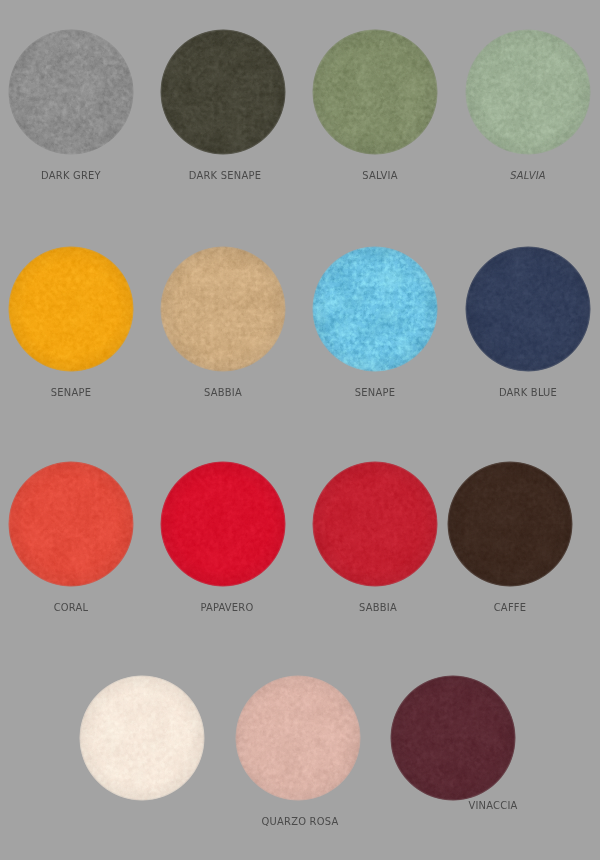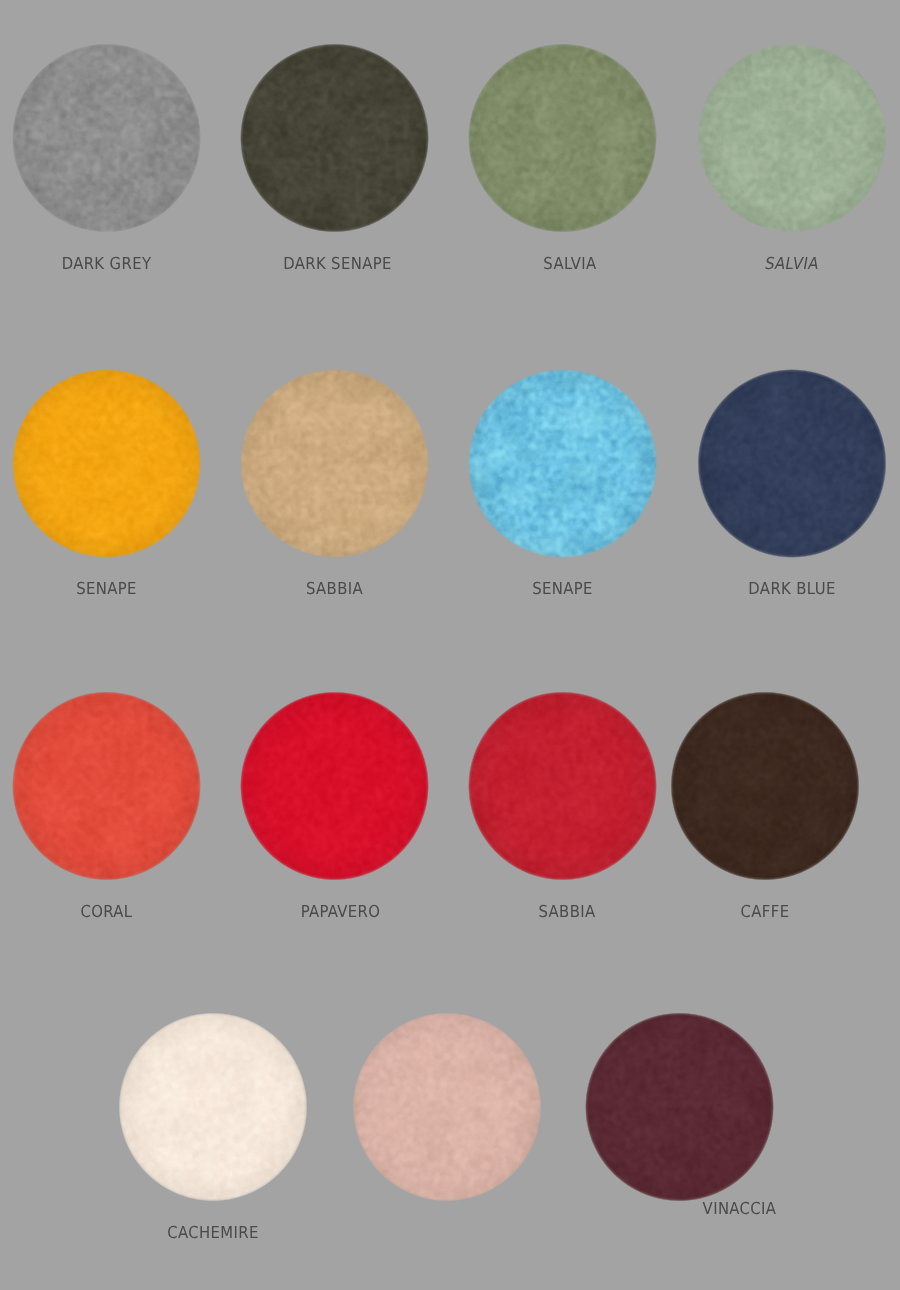--- a/index.html
+++ b/index.html
@@ -908,21 +908,20 @@
         <g class="disc" mask="url(#msk128)">
           <circle class="base" cx="63" cy="63" r="63" fill="#f8e9db"></circle>
           <circle class="t-dark" cx="63" cy="63" r="63" fill="#000" filter="url(#fDk128)"></circle>
           <circle class="t-lite" cx="63" cy="63" r="63" fill="#000" filter="url(#fLt128)"></circle>
           <circle class="t-blob2" cx="63" cy="63" r="63" fill="#000" filter="url(#fB2128)" opacity="0.5"></circle>
           <circle class="t-blob" cx="63" cy="63" r="63" fill="#000" filter="url(#fBl128)" opacity="0.5"></circle>
           <circle class="t-grain" cx="63" cy="63" r="63" fill="#000" filter="url(#fGr128)" opacity="0.35"></circle>
           <circle class="t-rim" cx="63" cy="63" r="63" fill="url(#rim128)"></circle>
         </g>
       </svg>
-      <div class="label" style="left: -57px; top: 140px;">CACHEMIRE</div>
     </div>
     <div class="cell" style="left: 235px; top: 675px; width: 126px;">
       <svg class="swatch" xmlns="http://www.w3.org/2000/svg" width="132" height="132" viewBox="-3 -3 132 132" style="margin-left: -3px; margin-top: -3px;">
         <defs>
           <filter id="fDk139" x="0" y="0" width="100%" height="100%" color-interpolation-filters="sRGB">
             <feTurbulence type="fractalNoise" baseFrequency="0.22" numOctaves="4" seed="175" result="n"></feTurbulence>
             <feGaussianBlur in="n" stdDeviation="0.7" result="nb"></feGaussianBlur>
             <feColorMatrix in="nb" type="matrix" values="0 0 0 0 0  0 0 0 0 0  0 0 0 0 0  1.4 0 0 0 -0.58" result="m"></feColorMatrix>
             <feFlood flood-color="#cda498" result="f"></feFlood>
             <feComposite in="f" in2="m" operator="in" result="c"></feComposite>
@@ -977,20 +976,21 @@
         <g class="disc" mask="url(#msk139)">
           <circle class="base" cx="63" cy="63" r="63" fill="#ddb4a8"></circle>
           <circle class="t-dark" cx="63" cy="63" r="63" fill="#000" filter="url(#fDk139)"></circle>
           <circle class="t-lite" cx="63" cy="63" r="63" fill="#000" filter="url(#fLt139)"></circle>
           <circle class="t-blob2" cx="63" cy="63" r="63" fill="#000" filter="url(#fB2139)" opacity="0.5"></circle>
           <circle class="t-blob" cx="63" cy="63" r="63" fill="#000" filter="url(#fBl139)" opacity="0.5"></circle>
           <circle class="t-grain" cx="63" cy="63" r="63" fill="#000" filter="url(#fGr139)" opacity="0.35"></circle>
           <circle class="t-rim" cx="63" cy="63" r="63" fill="url(#rim139)"></circle>
         </g>
       </svg>
+      <div class="label" style="left: -55px; top: 140px;">QUARZO ROSA</div>
     </div>
     <div class="cell" style="left: 390px; top: 675px; width: 126px;">
       <svg class="swatch" xmlns="http://www.w3.org/2000/svg" width="132" height="132" viewBox="-3 -3 132 132" style="margin-left: -3px; margin-top: -3px;">
         <defs>
           <filter id="fDk150" x="0" y="0" width="100%" height="100%" color-interpolation-filters="sRGB">
             <feTurbulence type="fractalNoise" baseFrequency="0.22" numOctaves="4" seed="186" result="n"></feTurbulence>
             <feGaussianBlur in="n" stdDeviation="0.7" result="nb"></feGaussianBlur>
             <feColorMatrix in="nb" type="matrix" values="0 0 0 0 0  0 0 0 0 0  0 0 0 0 0  1.4 0 0 0 -0.58" result="m"></feColorMatrix>
             <feFlood flood-color="#501e28" result="f"></feFlood>
             <feComposite in="f" in2="m" operator="in" result="c"></feComposite>

